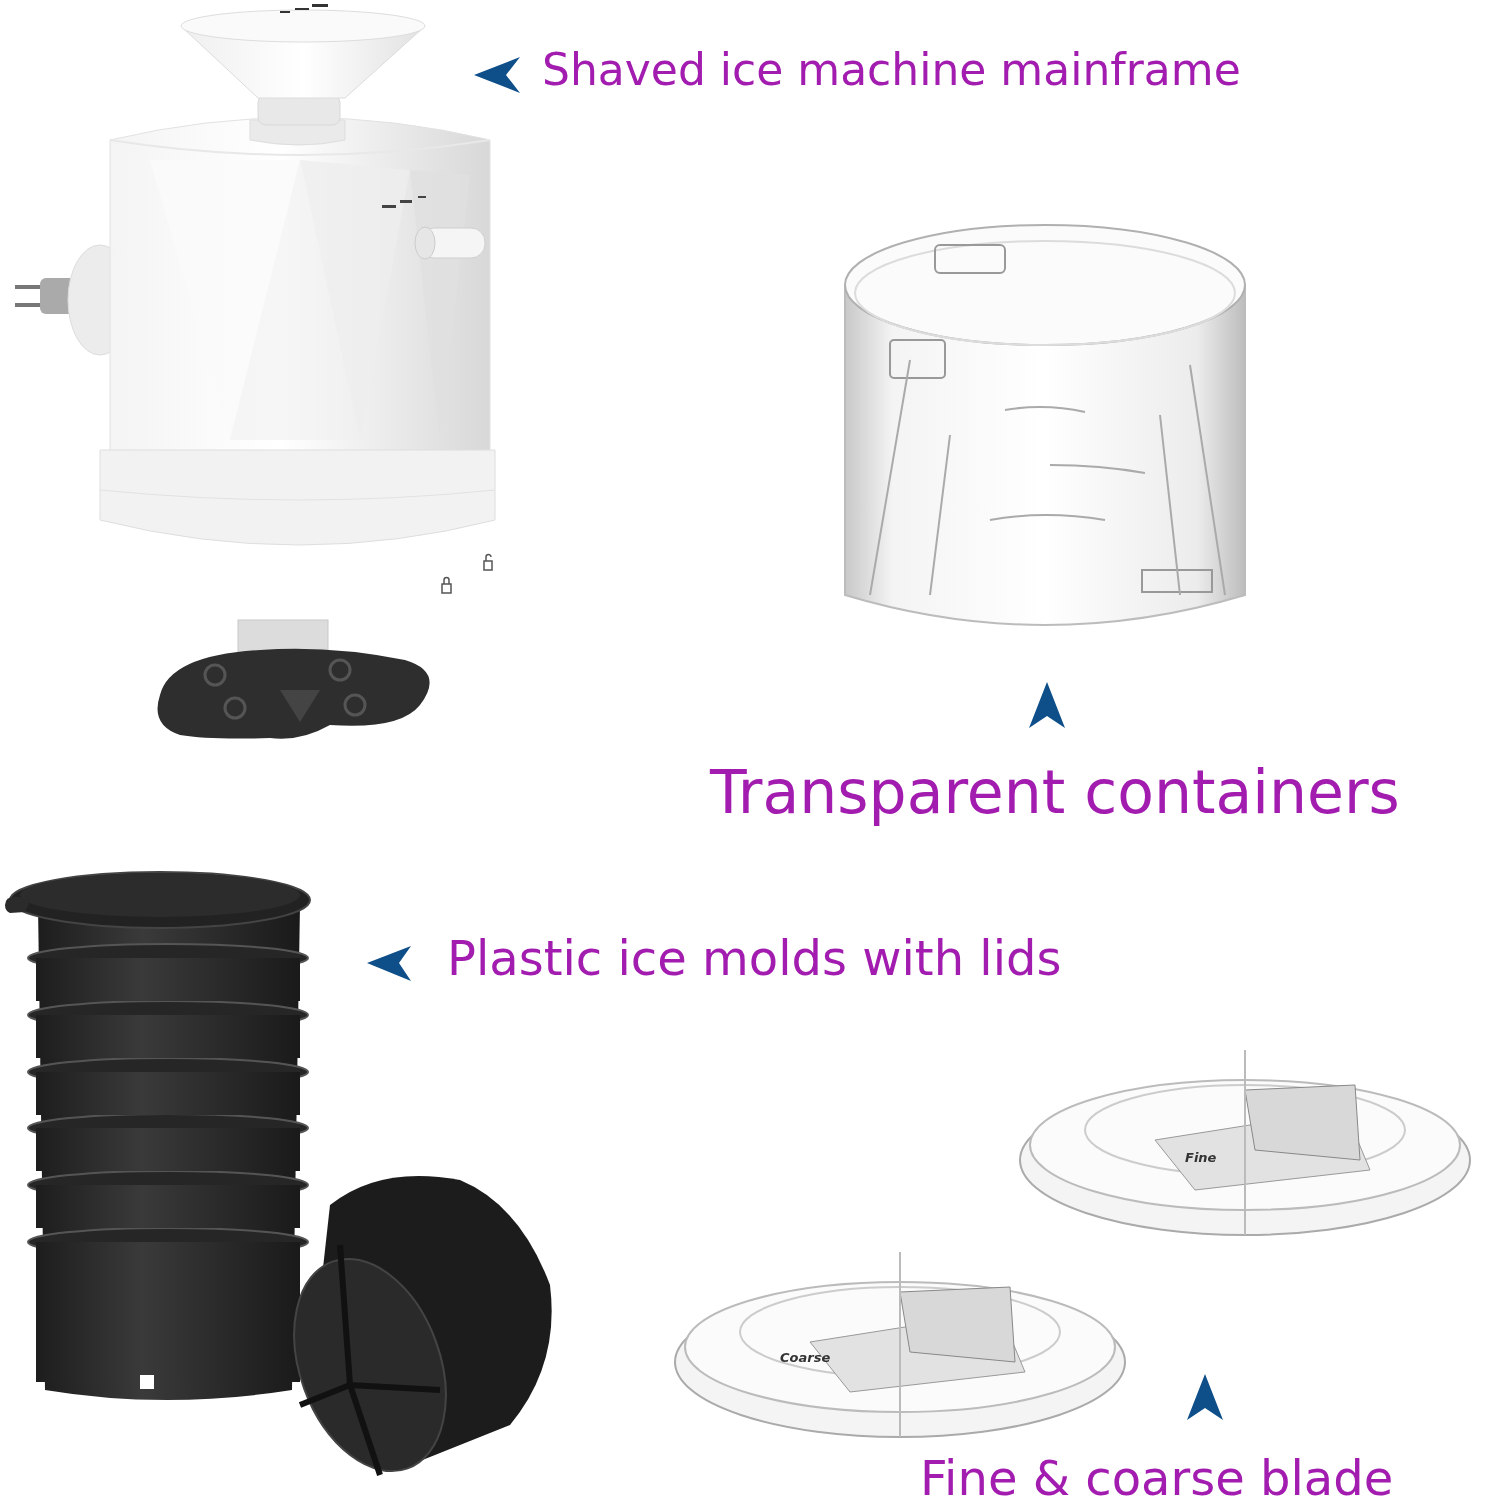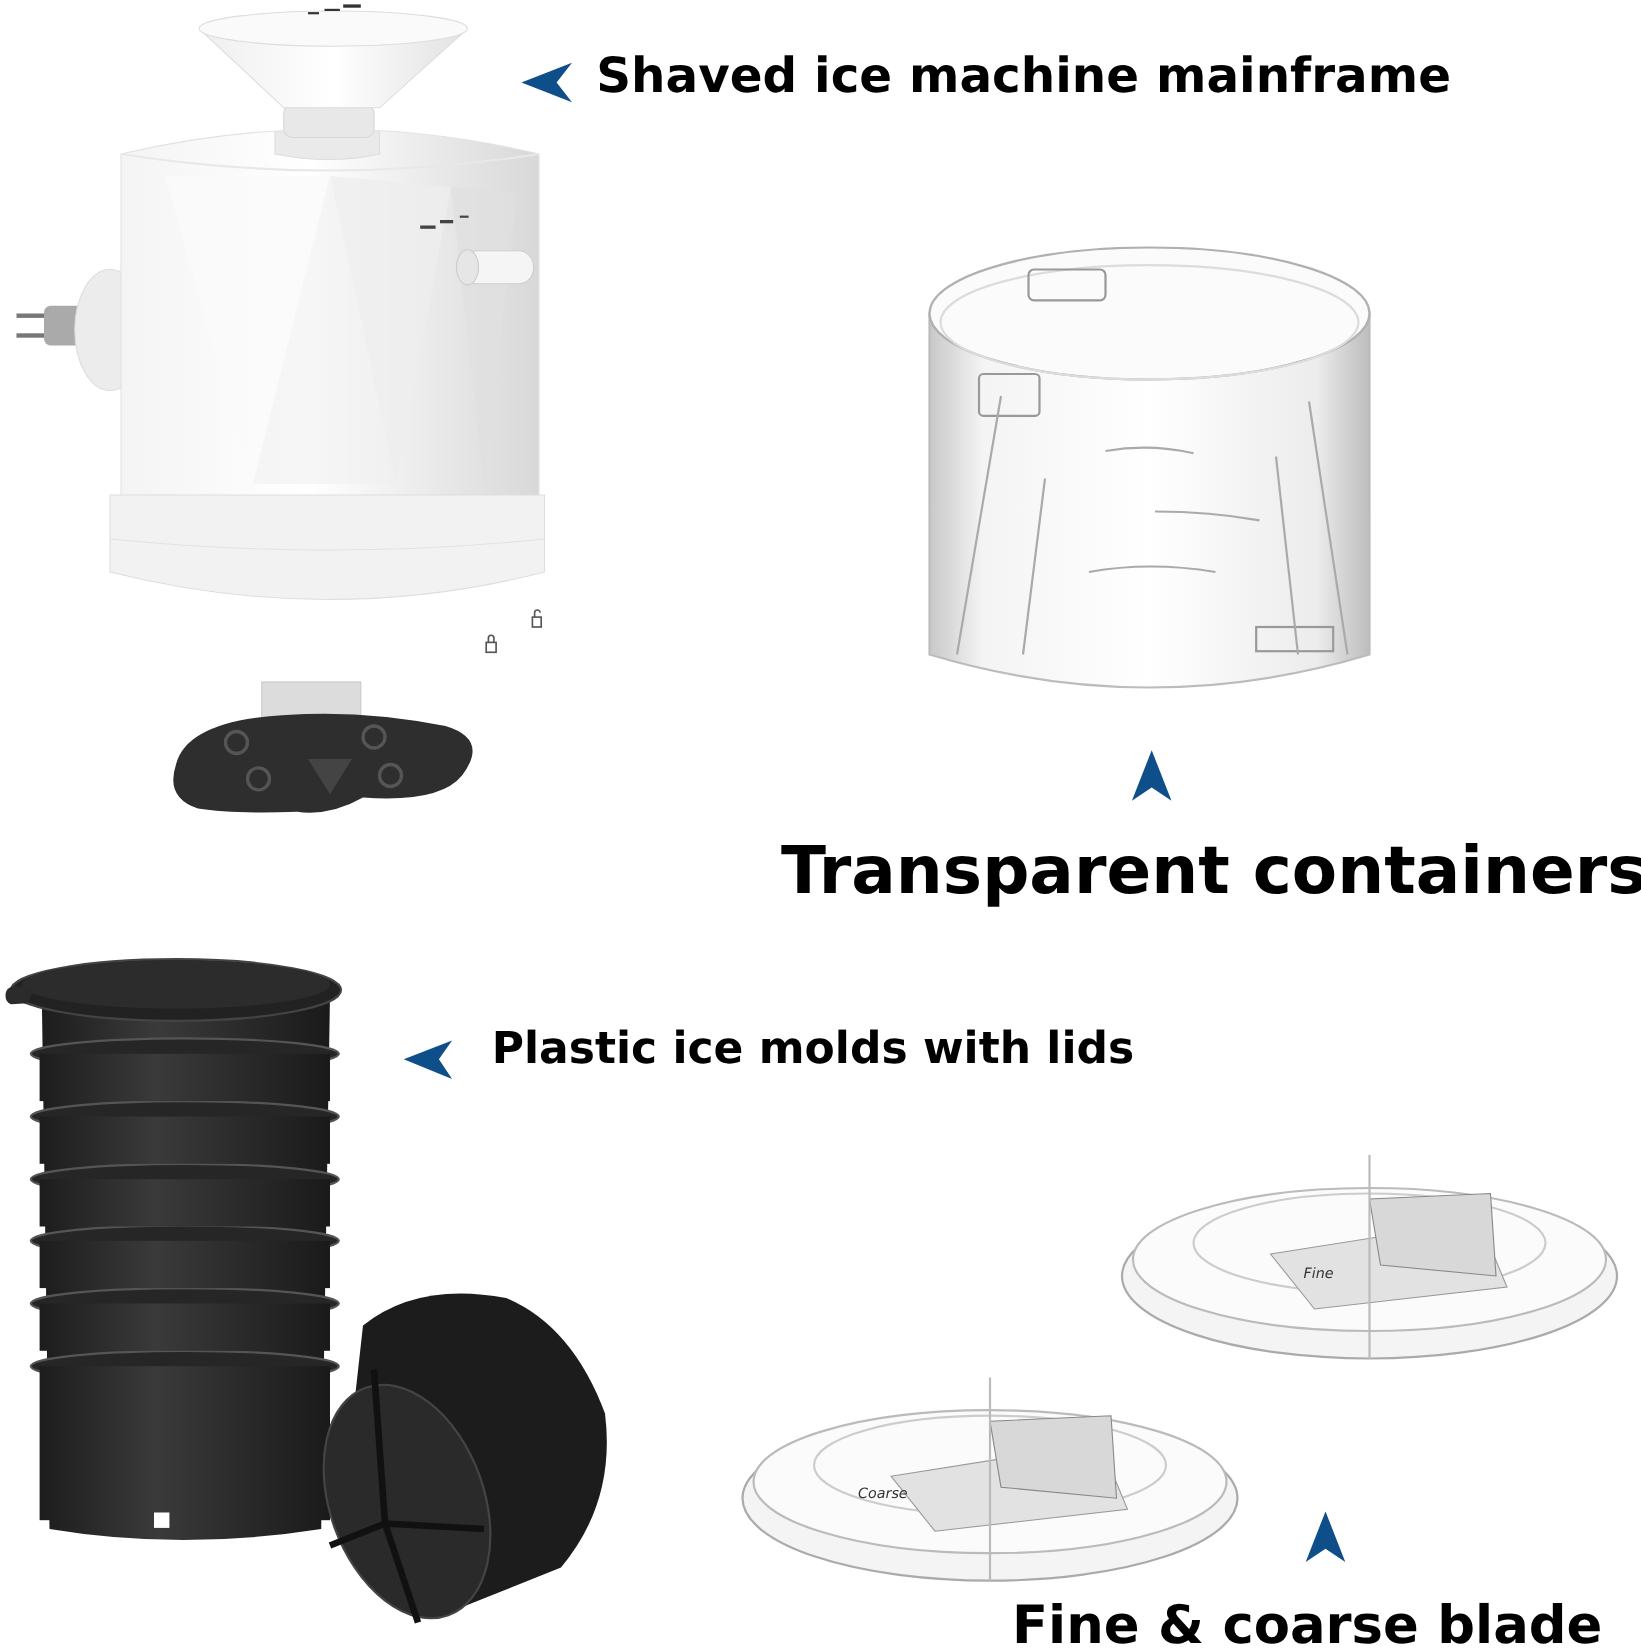--- a/index.html
+++ b/index.html
@@ -1,18 +1,18 @@
 <!DOCTYPE html>
 <html><head>
   <meta charset="utf-8">
   <style>
     html, body { margin: 0; padding: 0; background: #ffffff; }
     body { width: 1492px; height: 1500px; position: relative; overflow: hidden; font-family: "DejaVu Sans", sans-serif; }
-    .abs { position: absolute; }
-    .label { position: absolute; color: #000000; font-weight: bold; font-family: "DejaVu Sans", sans-serif; white-space: nowrap; letter-spacing: 0px; }
+    .abs { position: absolute; font-weight: bold; }
+    .label { position: absolute; color: #a21caf; font-weight: normal; font-family: "DejaVu Sans", sans-serif; white-space: nowrap; letter-spacing: 0px; }
     .arrow { position: absolute; }
     svg { display: block; }
   </style>
 </head>
 <body>
 
 <div class="abs" style="left:0;top:0;width:500px;height:750px;">
   <svg width="500" height="750" viewBox="0 0 500 750">
     <defs>
       <linearGradient id="bodyG" x1="0" x2="1" y1="0" y2="0">
@@ -170,21 +170,21 @@
     <path d="M340 380 L350 520 L380 610" fill="none" stroke="#111" stroke-width="6"></path>
     <path d="M300 540 L350 520 L440 525" fill="none" stroke="#111" stroke-width="6"></path>
   </svg>
 </div>
 
 <div class="arrow" style="left:365px;top:943px;">
   <svg width="50" height="40" viewBox="0 0 50 40">
       <path d="M2 20 L46 3 L34 20 L46 38 Z" fill="#0e4f8a"></path>
     </svg>
 </div>
-<div class="label" style="left:447px;top:930px;font-size:40px;">Plastic ice molds with lids</div>
+<div class="label" style="left:447px;top:930px;font-size:48px;">Plastic ice molds with lids</div>
 
 <div class="abs" style="left:1015px;top:1050px;width:460px;height:195px;">
   <svg width="460" height="195" viewBox="0 0 460 195">
     <ellipse cx="230" cy="110" rx="225" ry="75" fill="#f4f4f4" stroke="#aaa" stroke-width="2"></ellipse>
     <ellipse cx="230" cy="95" rx="215" ry="65" fill="#fbfbfb" stroke="#bbb" stroke-width="2"></ellipse>
     <ellipse cx="230" cy="80" rx="160" ry="45" fill="none" stroke="#ccc" stroke-width="2"></ellipse>
     <path d="M140 90 L330 60 L355 120 L180 140 Z" fill="#e2e2e2" stroke="#999"></path>
     <path d="M230 40 L340 35 L345 110 L240 100 Z" fill="#d8d8d8" stroke="#888"></path>
     <line x1="230" y1="0" x2="230" y2="185" stroke="#bbb" stroke-width="2"></line>
     <text x="170" y="112" font-size="13" fill="#333" font-family="DejaVu Sans, sans-serif" font-style="italic">Fine</text>

